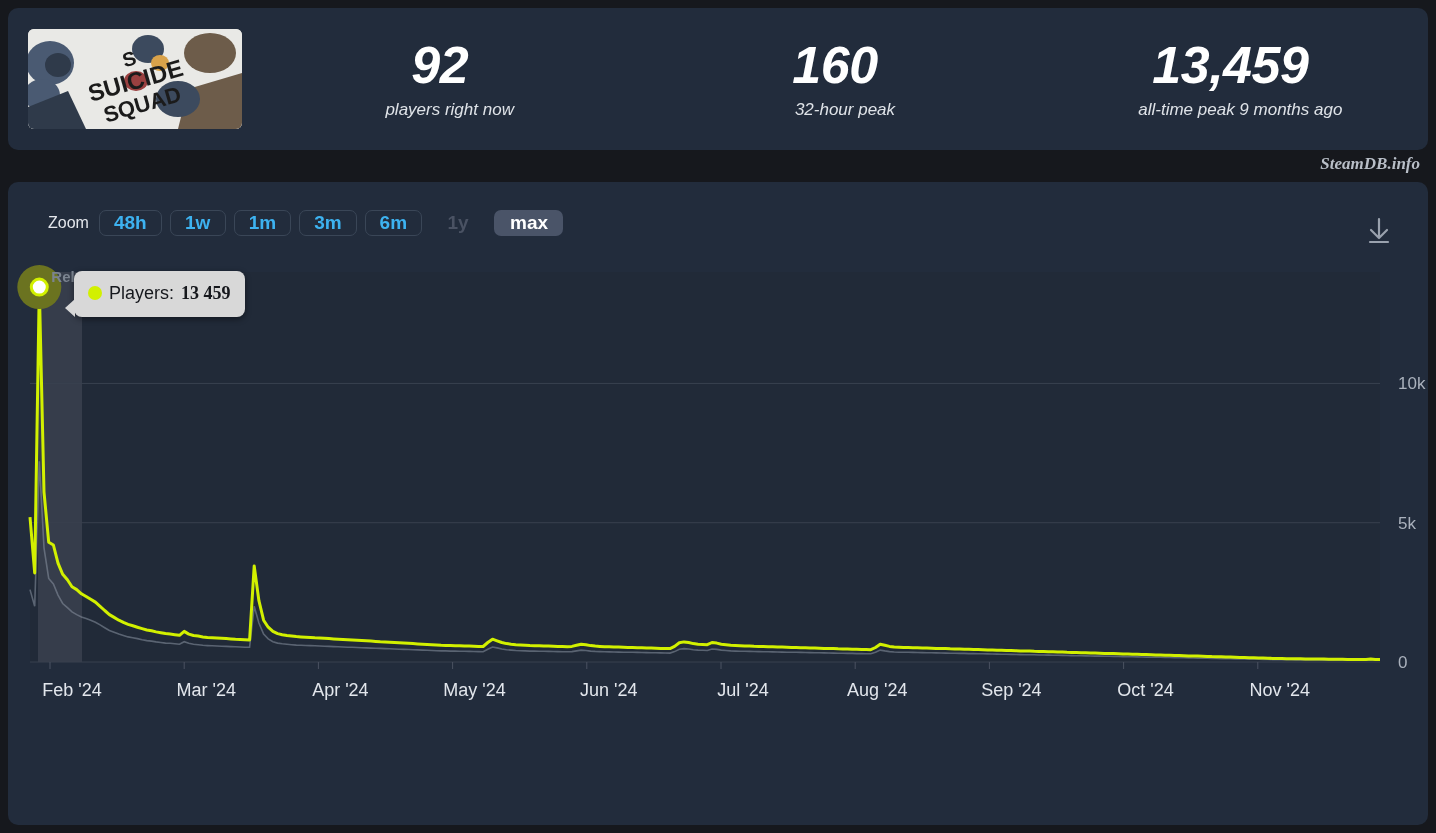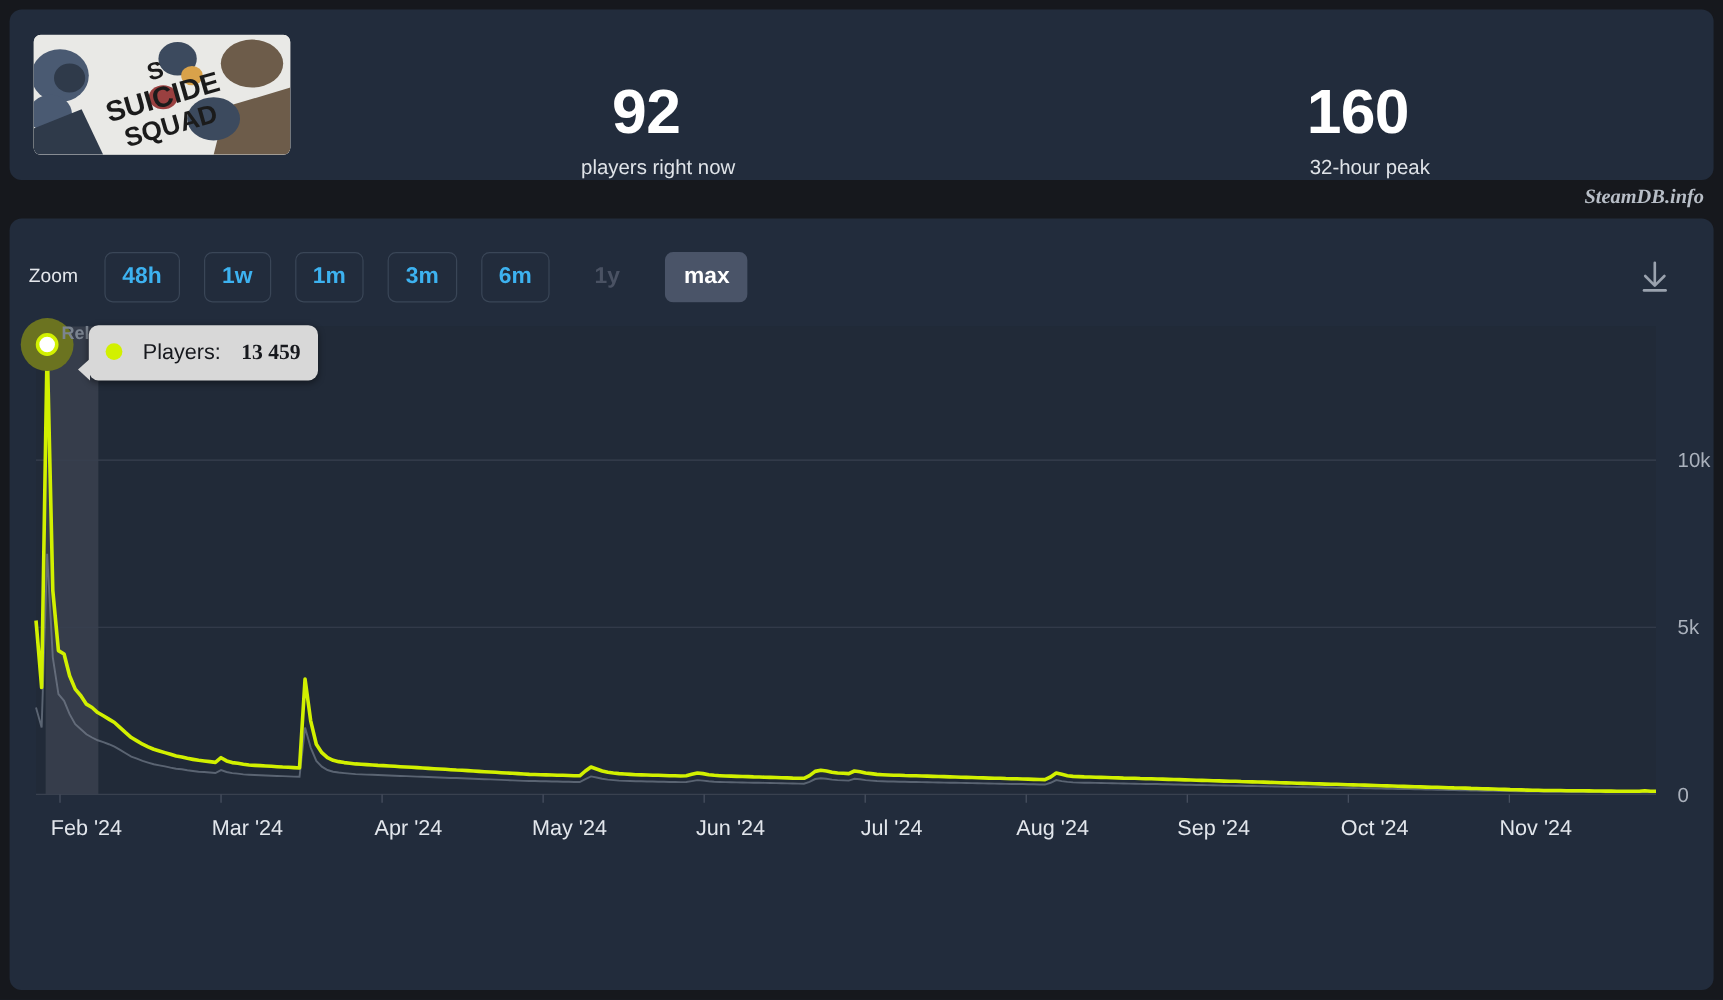--- a/index.html
+++ b/index.html
@@ -18,21 +18,21 @@
     width: 1420px; height: 142px;
     background: #222c3c; border-radius: 10px;
     display: flex; align-items: center;
   }
   .app-thumb {
     width: 214px; height: 100px; margin-left: 20px;
     border-radius: 6px; overflow: hidden; flex: 0 0 auto;
     position: relative; background: #dcdcd8;
   }
   .thumb-svg { display: block; width: 100%; height: 100%; }
-  .stats { flex: 1 1 auto; display: flex; align-items: flex-end; height: 100%; }
+  .stats { flex: 1 1 auto; display: flex; align-items: center; height: 100%; font-style: italic; }
   .stat { flex: 1 1 0; text-align: center; }
   .stat .big {
     font-size: 52px; font-weight: bold; color: #ffffff;
     line-height: 1.05; letter-spacing: -0.5px;
   }
   .stat .cap { font-size: 17px; color: #dfe3e8; margin-top: 8px; margin-left: 20px; }
 
   .attribution {
     position: absolute; right: 16px; top: 154px;
     font-size: 17px; font-style: italic; color: #b8bec7;
@@ -41,26 +41,26 @@
 
   
   .chart-card {
     position: absolute; left: 8px; top: 182px;
     width: 1420px; height: 643px;
     background: #222c3c; border-radius: 10px;
   }
 
   
   .range-row {
-    position: absolute; left: 16px; top: 28px;
-    display: flex; align-items: center; gap: 20px; text-align: center;
+    position: absolute; left: 40px; top: 28px;
+    display: flex; align-items: center; gap: 8px; text-align: center;
   }
   .range-label { font-size: 16px; color: #e4e7ec; margin-right: 2px; }
   .rbtn {
-    min-width: 56px; height: 42px; padding: 0 14px;
+    min-width: 56px; height: 26px; padding: 0 14px;
     border: 1px solid #3a4657; border-radius: 7px;
     background: transparent; color: #3db2f0;
     font-size: 19px; font-weight: bold;
     display: flex; align-items: center; justify-content: center;
     cursor: pointer; font-family: "Liberation Sans", sans-serif;
   }
   .rbtn.disabled {
     border-color: transparent; color: #4a5263; cursor: default;
   }
   .rbtn.active {
@@ -76,21 +76,21 @@
 
   
   .tooltip {
     position: absolute; left: 66px; top: 89px;
     background: #d8d8d8; border-radius: 8px;
     padding: 9px 14px 11px 14px;
     color: #16181d; font-size: 18px; line-height: 1.45;
     box-shadow: 0 2px 6px rgba(0,0,0,.45);
     white-space: nowrap;
   }
-  .tt-line2 { display: flex; align-items: center; gap: 17px; }
+  .tt-line2 { display: flex; align-items: center; gap: 7px; }
   .tt-dot {
     width: 14px; height: 14px; border-radius: 50%;
     background: #d2f000; display: inline-block;
   }
   .tt-val { font-weight: bold; font-family: Liberation Serif, serif; }
   .tt-arrow {
     position: absolute; left: -9px; top: 28px;
     width: 0; height: 0;
     border-top: 9px solid transparent;
     border-bottom: 9px solid transparent;
@@ -137,20 +137,24 @@
     </div>
 
     <div class="stats">
       <div class="stat">
         <div class="big">92</div>
         <div class="cap">players right now</div>
       </div>
       <div class="stat">
         <div class="big">160</div>
         <div class="cap">32-hour peak</div>
+      </div>
+      <div class="stat">
+        <div class="big">13,459</div>
+        <div class="cap">all-time peak 9 months ago</div>
       </div>
     </div>
   </div>
 
   <div class="attribution">SteamDB.info</div>
 
   <div class="chart-card">
 
     <div class="range-row">
       <span class="range-label">Zoom</span>

